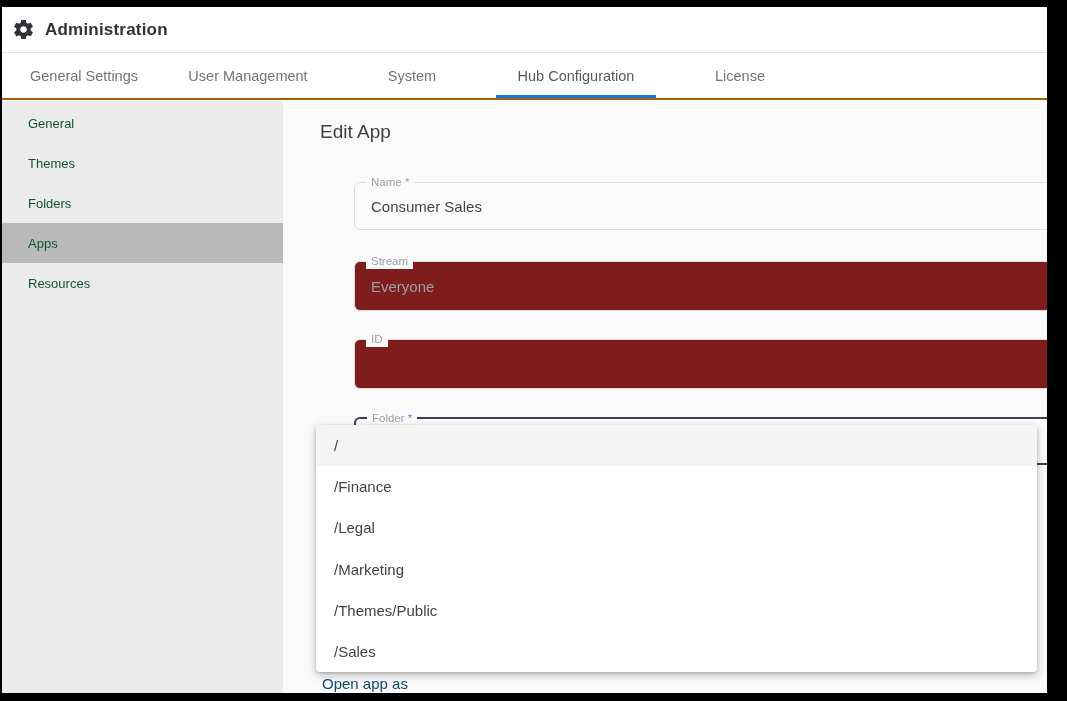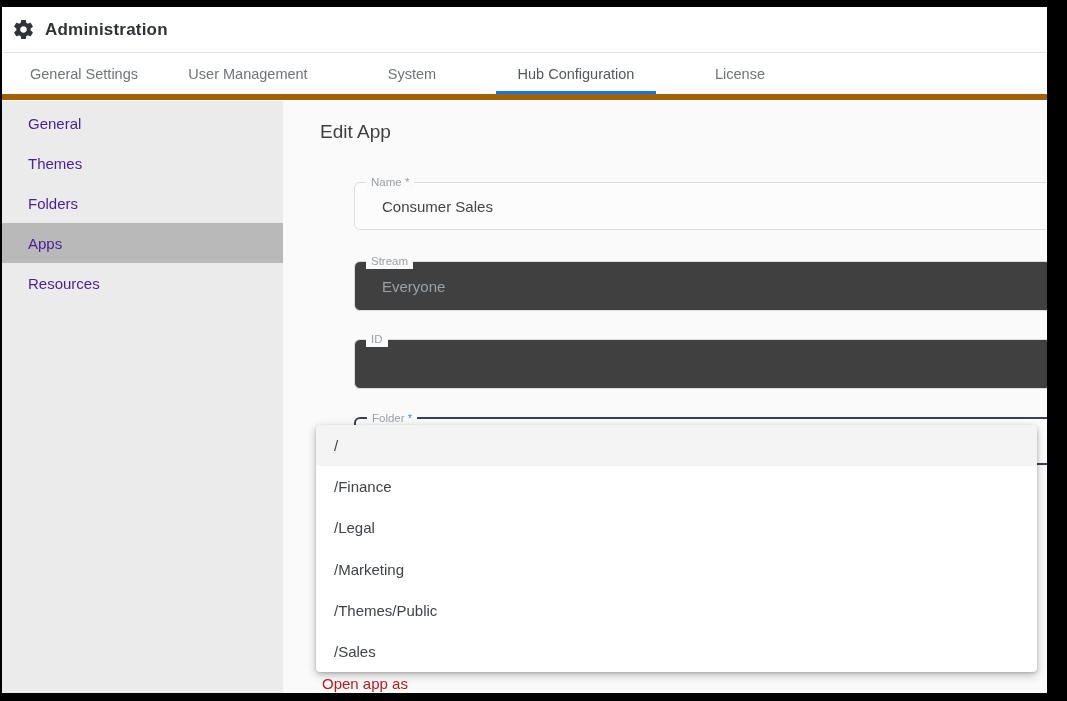--- a/index.html
+++ b/index.html
@@ -9,63 +9,63 @@
   .app { position:absolute; left:2px; top:7px; width:1045px; height:686px; background:#fafafa; overflow:hidden; }
 
   
   .header { position:absolute; left:0; top:0; width:100%; height:46px; background:#ffffff;
             border-bottom:1px solid #e2e2e2; display:flex; align-items:center; padding-left:10px; }
   .header .gear { width:23px; height:23px; margin-right:10px; flex:0 0 auto; }
   .header .title { font-size:17px; font-weight:bold; color:#2f3337; letter-spacing:.2px; }
 
   
   .tabbar { position:absolute; left:0; top:46px; width:100%; height:47px; background:#ffffff;
-            border-bottom:6px solid #a16207; display:flex; }
+            border-bottom:2px solid #a16207; display:flex; }
   .tab { width:164px; height:100%; display:flex; align-items:center; justify-content:center;
          font-size:14.5px; color:#6f7479; cursor:pointer; position:relative; }
   .tab.active { color:#54595e; }
   .tab.active::after { content:""; position:absolute; left:2px; right:2px; bottom:0; height:3px; background:#1476e8; }
 
   
   .body { position:absolute; left:0; top:94px; width:100%; height:592px; }
   .sidebar { position:absolute; left:0; top:0; width:281px; height:100%; background:#ebebeb; padding-top:2px; }
   .side-item { height:40px; display:flex; align-items:center; padding-left:26px;
-               font-size:15px; color:#4c1d95; cursor:pointer; }
+               font-size:13px; color:#14532d; cursor:pointer; }
   .side-item.selected { background:#b9b9b9; }
 
   .content { position:absolute; left:281px; top:0; right:0; height:100%; background:#fafafa; }
 
   .page-title { position:absolute; left:37px; top:20px; font-size:19px; color:#404040; }
 
   
   .field { position:absolute; left:39px; width:708px; height:48px; background:#fcfcfc;
            border:1px solid #dcdcdc; border-radius:6px;margin-left:32px; }
-  .field.disabled { background:#404040; }
+  .field.disabled { background:#7f1d1d; }
   .field.disabled .value { color:#9aa0a6; }
   .field .flabel { position:absolute; top:-8px; left:11px; background:#fafafa; padding:0 5px;
                    font-size:11.5px; color:#9aa0a6; line-height:15px; white-space:nowrap; }
-  .field .value { position:absolute; left:27px; top:0; height:100%; display:flex; align-items:center;
+  .field .value { position:absolute; left:16px; top:0; height:100%; display:flex; align-items:center;
                   font-size:15px; color:#404447; }
   .field.focused { border:2px solid #3b4155; background:#fcfcfc; }
   .req-blue { color:#4a90e2; }
 
   #field-name   { top:81px;  height:48px; }
   #field-stream { top:160px; height:50px; }
   #field-id     { top:238px; height:50px; }
   #field-folder { top:316px; height:48px; }
 
   
   .dropdown { position:absolute; left:33px; top:324px; width:721px; height:247px; background:#ffffff;
               border-radius:4px; box-shadow:0 3px 10px rgba(0,0,0,.25), 0 1px 3px rgba(0,0,0,.18);
               display:flex; flex-direction:column; overflow:hidden; z-index:5; }
   .option { flex:1 1 0; display:flex; align-items:center; padding-left:18px;
             font-size:15px; color:#3f4346; cursor:pointer; }
   .option.hovered { background:#f4f4f4; }
 
-  .footer-label { position:absolute; left:39px; top:574px; font-size:15px; color:#b91c1c; }
+  .footer-label { position:absolute; left:39px; top:574px; font-size:15px; color:#0c4a6e; }
 </style>
 </head>
 <body>
 
 <div class="app">
 
   <div class="header">
     <svg class="gear" viewBox="0 0 24 24">
       <path fill="#2f3337" d="M19.43 12.98c.04-.32.07-.64.07-.98s-.03-.66-.07-.98l2.11-1.65c.19-.15.24-.42.12-.64l-2-3.46c-.12-.22-.39-.3-.61-.22l-2.49 1c-.52-.4-1.08-.73-1.69-.98l-.38-2.65C14.46 2.18 14.25 2 14 2h-4c-.25 0-.46.18-.49.42l-.38 2.65c-.61.25-1.17.59-1.69.98l-2.49-1c-.23-.09-.49 0-.61.22l-2 3.46c-.13.22-.07.49.12.64l2.11 1.65c-.04.32-.07.65-.07.98s.03.66.07.98l-2.11 1.65c-.19.15-.24.42-.12.64l2 3.46c.12.22.39.3.61.22l2.49-1c.52.4 1.08.73 1.69.98l.38 2.65c.03.24.24.42.49.42h4c.25 0 .46-.18.49-.42l.38-2.65c.61-.25 1.17-.59 1.69-.98l2.49 1c.23.09.49 0 .61-.22l2-3.46c.12-.22.07-.49-.12-.64l-2.11-1.65zM12 15.5c-1.93 0-3.5-1.57-3.5-3.5s1.57-3.5 3.5-3.5 3.5 1.57 3.5 3.5-1.57 3.5-3.5 3.5z"></path>
     </svg>

